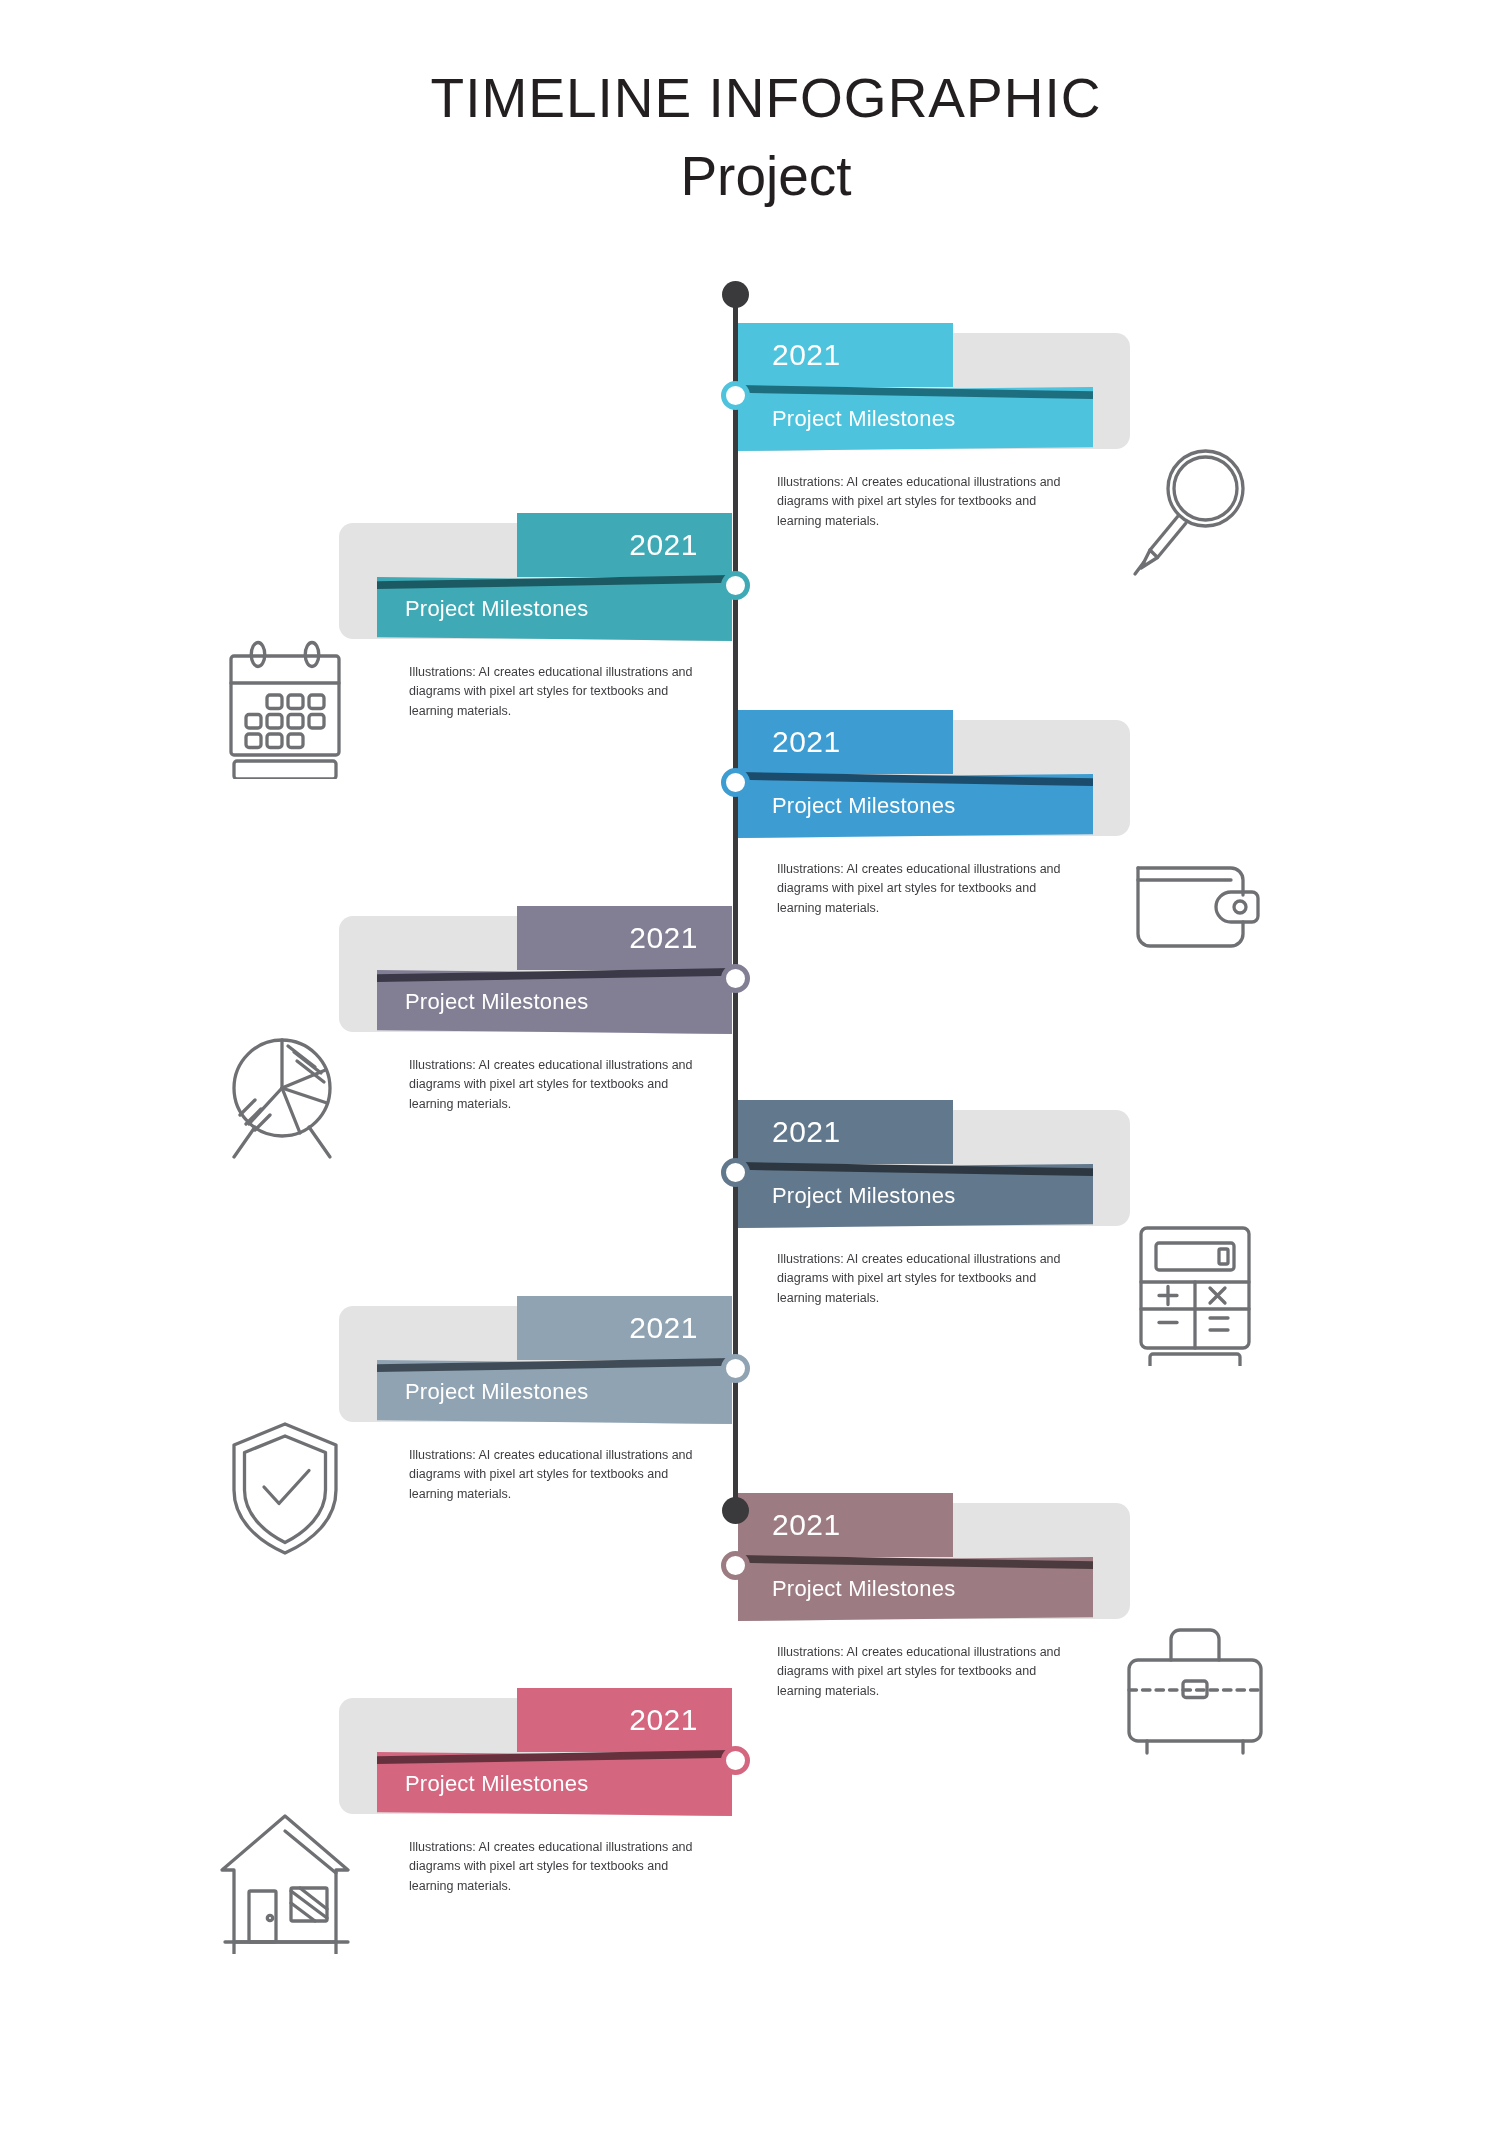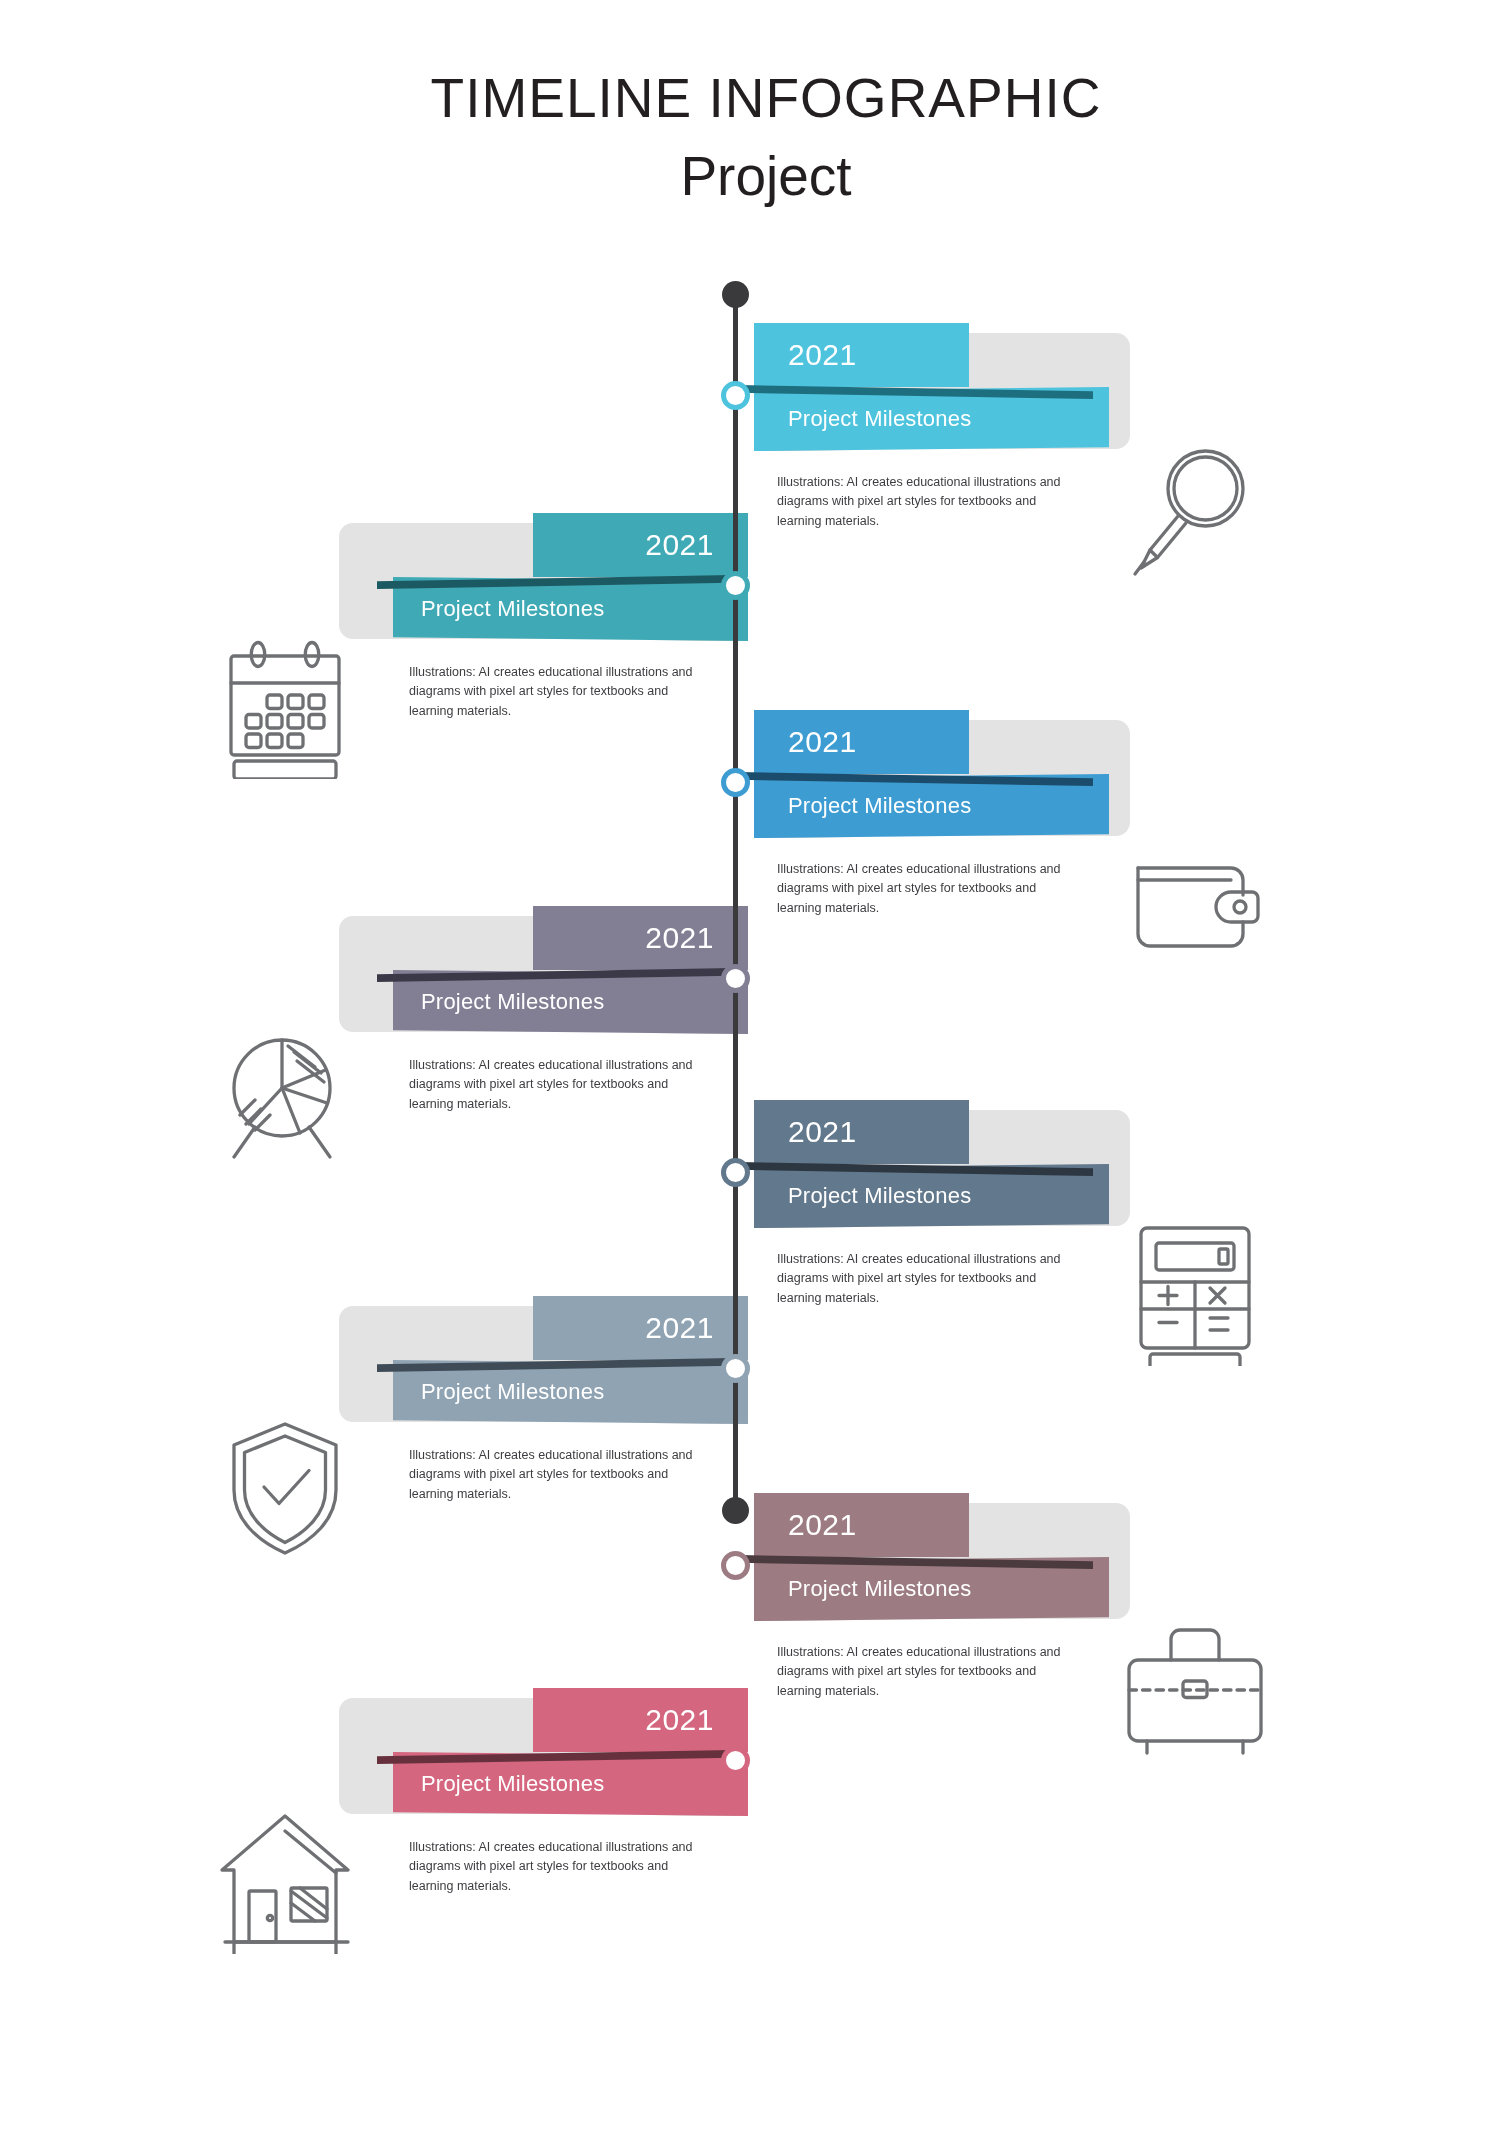--- a/index.html
+++ b/index.html
@@ -49,21 +49,20 @@
     position: absolute; left: 721px; top: -14px;
     width: 29px; height: 29px; border-radius: 50%;
     background: #ffffff; border: 5px solid currentColor;
     z-index: 9;
   }
 
   .bar {
     position: absolute;
     display: flex; align-items: center;
     color: #ffffff;
-    margin-left: 16px;
   }
 
   
   .plate {
     position: absolute;
     background: #e3e3e3;
     border-radius: 14px;
     z-index: 1;
   }
 

